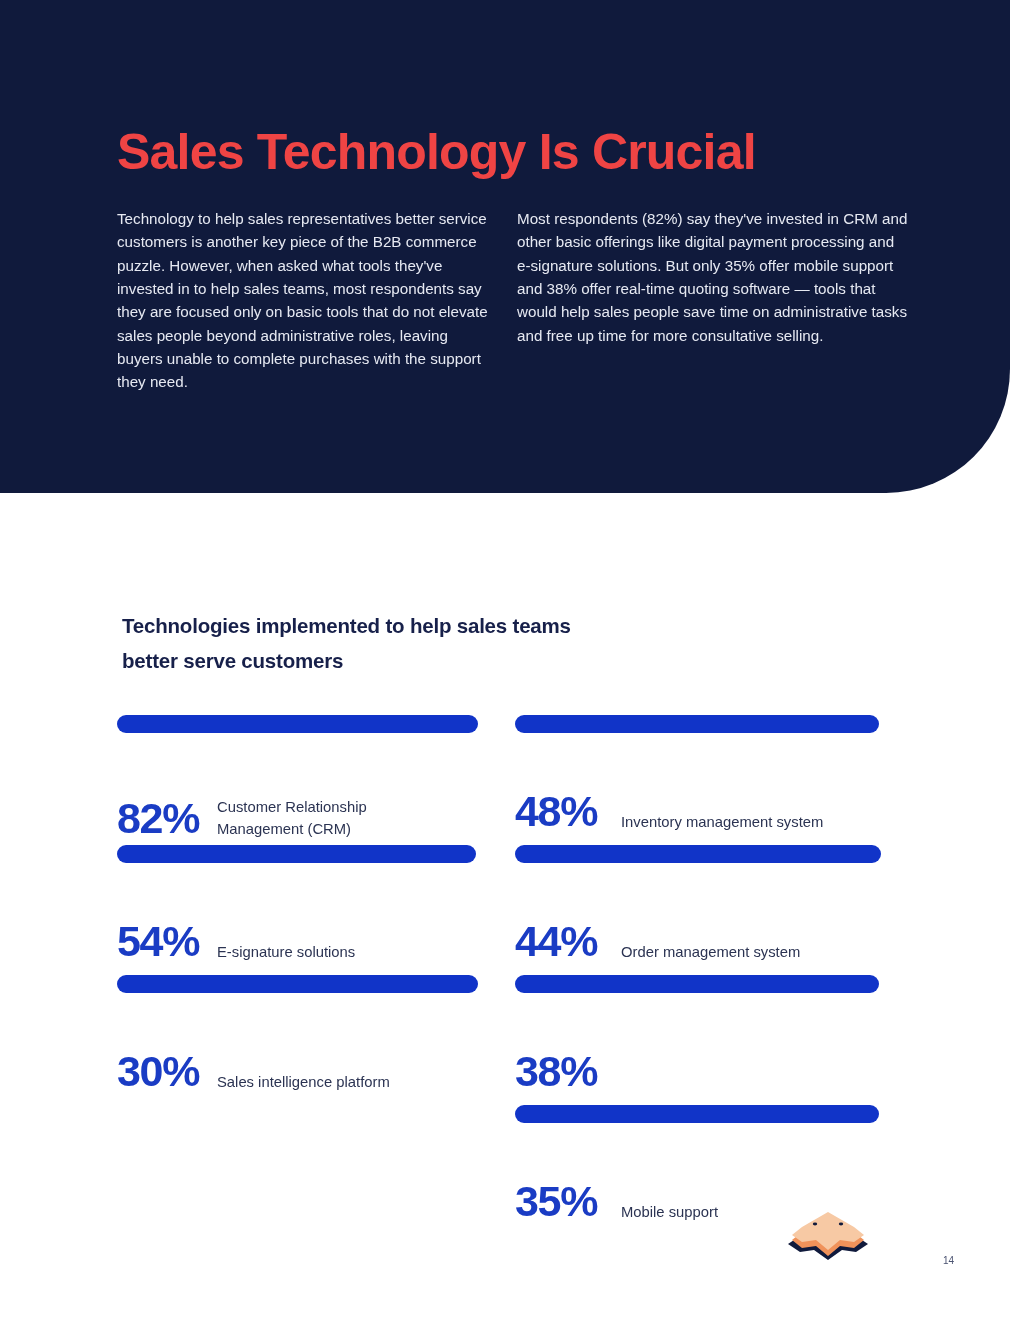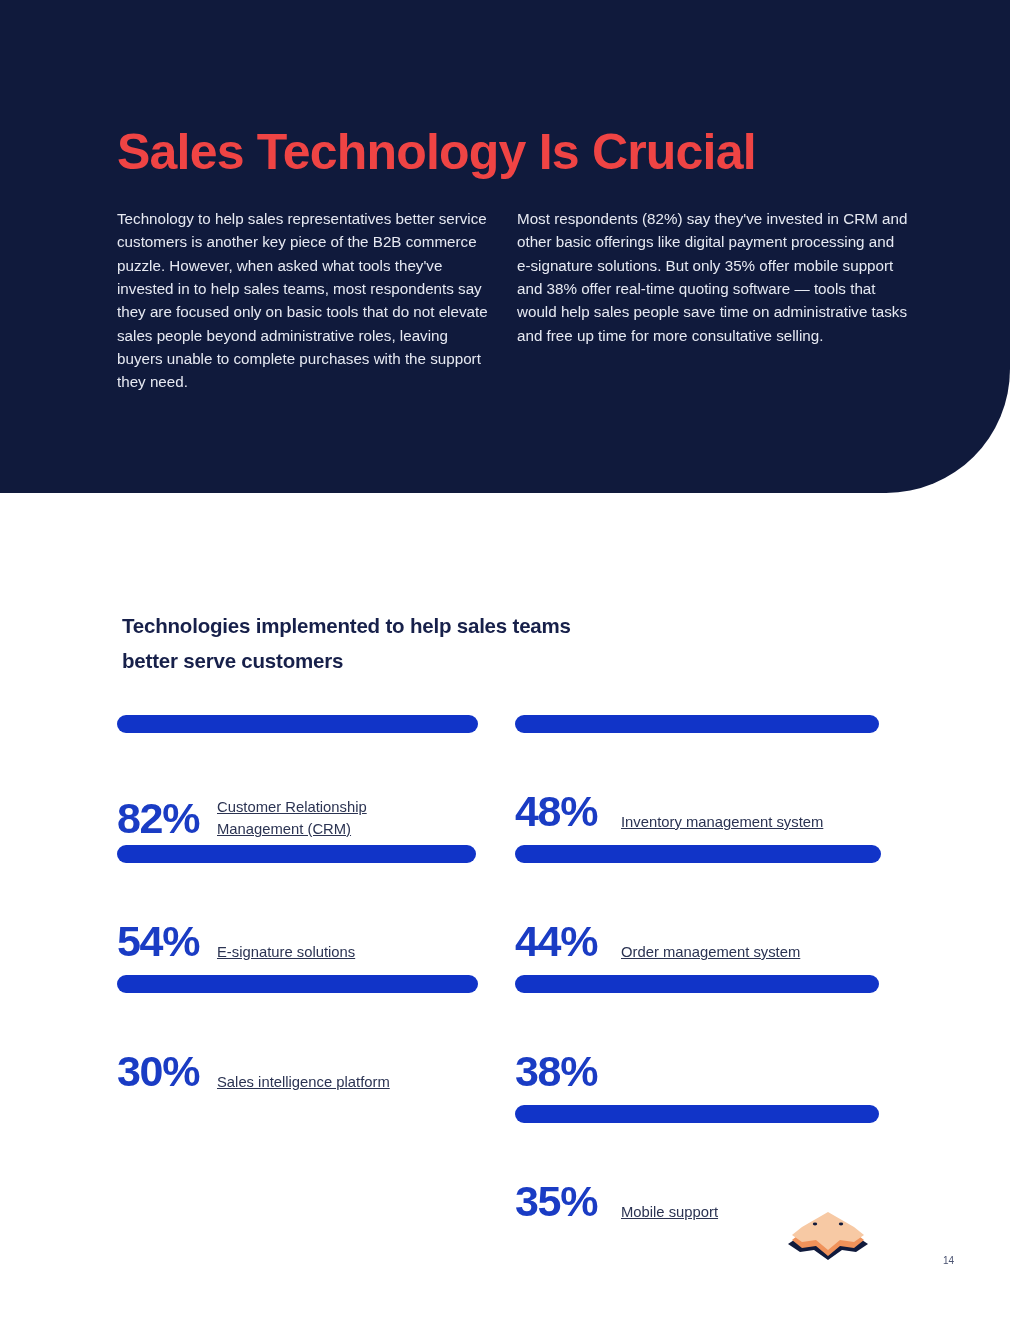--- a/index.html
+++ b/index.html
@@ -104,21 +104,20 @@
     line-height: 1;
     white-space: nowrap;
   }
 
   .stat-label {
     color: #2B3352;
     font-size: 14.8px;
     line-height: 22px;
     font-weight: 400;
     padding-top: 6px;
-    text-decoration: underline;
   }
 
   
   #chart-col-left .stat-value { width: 100px; }
   #chart-col-left .stat-label { width: 250px; }
   
   #chart-col-right .stat-value { width: 106px; }
   #chart-col-right .stat-label { width: 258px; }
 
   

